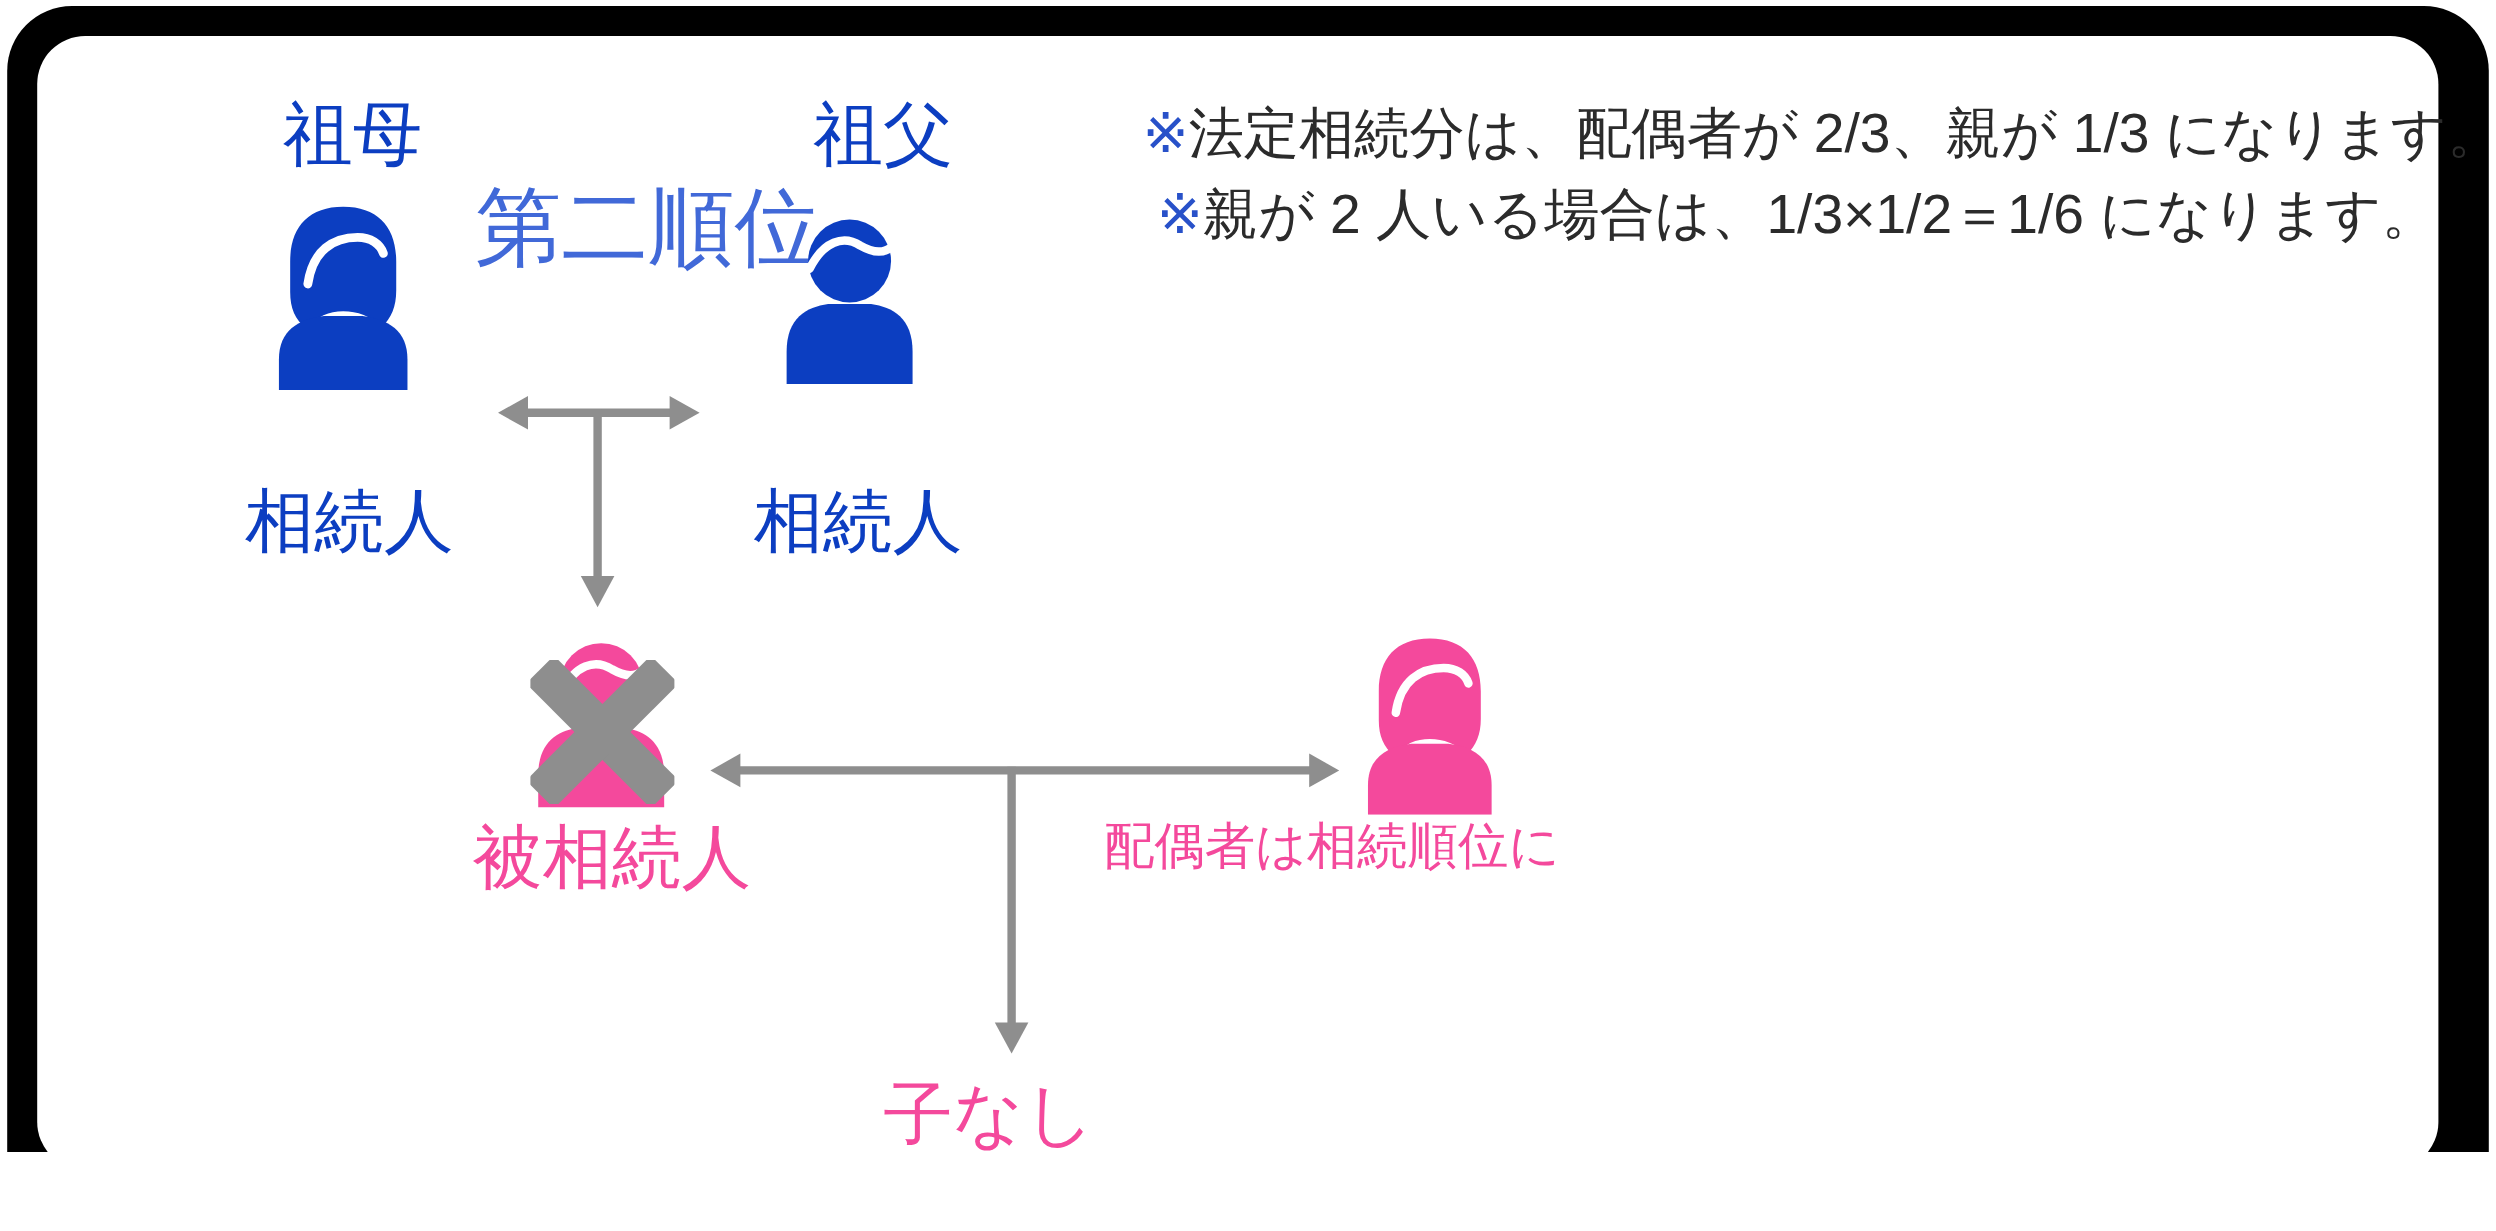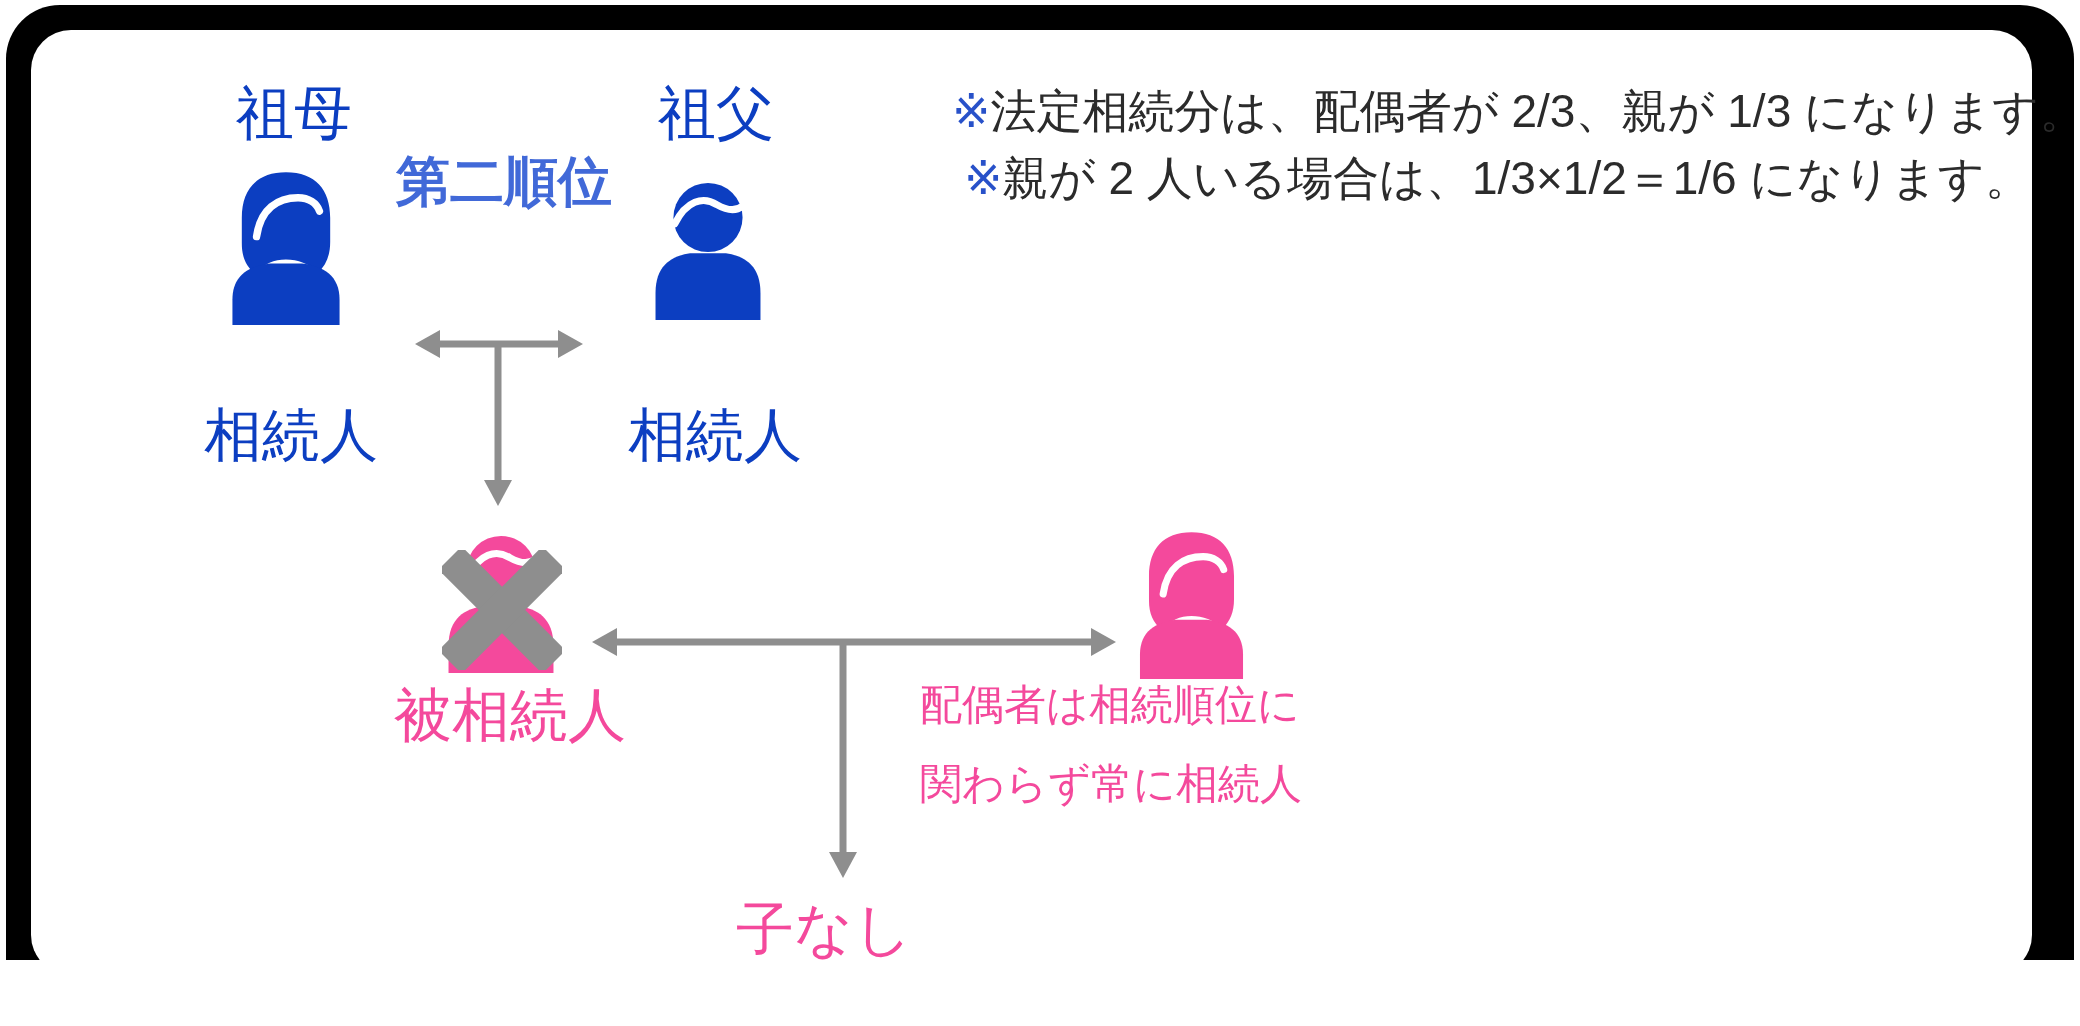--- a/index.html
+++ b/index.html
@@ -9,21 +9,21 @@
     font-family:"Liberation Sans","DejaVu Sans",sans-serif;
   }
   .frame{position:absolute;left:6px;top:5px;width:2068px;height:1016px;
     background:var(--frame,#000);border-radius:54px;}
   .panel{position:absolute;left:31px;top:30px;width:2001px;height:945px;
     background:#ffffff;border-radius:40px;}
   .abs{position:absolute;white-space:nowrap;}
   .lbl{font-size:58px;font-weight:500;letter-spacing:0px;line-height:1;}
   .blue{color:var(--blue);}
   .pink{color:var(--pink);}
-  .rank{font-size:54px;font-weight:700;color:var(--lightblue);line-height:1;}
+  .rank{font-size:72px;font-weight:400;color:var(--lightblue);line-height:1;}
   .note-line{font-size:46px;line-height:1;color:var(--note-text);font-weight:500;}
   .note-line .mark{color:var(--notemark);}
   .connectors{position:absolute;left:0;top:0;width:2080px;height:1026px;pointer-events:none;}
   .connectors line{stroke:var(--gray);stroke-width:7;}
   .connectors polygon{fill:var(--gray);}
   svg.person{position:absolute;}
   svg.person.c-blue{color:var(--blue);}
   svg.person.c-pink{color:var(--pink);}
   .xmark line{stroke:var(--gray);stroke-width:33;}
   .caption-line{font-size:42px;font-weight:500;line-height:1;color:var(--pink);}
@@ -60,21 +60,21 @@
     <polygon points="498,506 484,480 512,480"></polygon>
 
     <line x1="611" y1="642" x2="1097" y2="642"></line>
     <polygon points="592,642 617,628 617,656"></polygon>
     <polygon points="1116,642 1091,628 1091,656"></polygon>
     <line x1="843" y1="639" x2="843" y2="853"></line>
     <polygon points="843,878 829,852 857,852"></polygon>
   </svg>
 
   <div class="abs lbl blue" style="left:236px;top:84px;">祖母</div>
-  <div class="abs lbl blue" style="left:658px;top:84px;">祖父</div>
+  <div class="abs lbl blue" style="left:678px;top:84px;">祖父</div>
   <div class="abs rank" style="left:396px;top:154px;">第二順位</div>
 
   <svg class="person c-blue" viewBox="0 0 100 118" style="left:219px;top:167px;width:134px;height:158px;">
       <use href="#woman-shape"></use>
     </svg>
   <svg class="person c-blue" viewBox="0 0 100 110" style="left:644px;top:179px;width:128px;height:141px;">
       <use href="#man-shape"></use>
     </svg>
 
   <div class="abs lbl blue" style="left:204px;top:406px;">相続人</div>
@@ -86,21 +86,20 @@
   <svg class="xmark" viewBox="0 0 120 120" style="position:absolute;left:442px;top:550px;width:120px;height:120px;">
     <line x1="8" y1="8" x2="112" y2="112"></line>
     <line x1="112" y1="8" x2="8" y2="112"></line>
   </svg>
   <div class="abs lbl pink" style="left:394px;top:686px;">被相続人</div>
 
   <svg class="person c-pink" viewBox="0 0 100 118" style="left:1127px;top:527px;width:129px;height:152px;">
       <use href="#woman-shape"></use>
     </svg>
   <div class="abs caption-line" style="left:920px;top:684px;">配偶者は相続順位に</div>
-  <div class="abs caption-line" style="left:920px;top:763px;">関わらず常に相続人</div>
 
   <div class="abs lbl pink" style="left:736px;top:900px;text-align:center;">子なし</div>
 
   <div class="abs note-line" style="left:952px;top:88px;">
     <span class="mark">※</span><span>法定相続分は、配偶者が 2/3、親が 1/3 になります。</span>
   </div>
   <div class="abs note-line" style="left:964px;top:155px;">
     <span class="mark">※</span><span>親が 2 人いる場合は、1/3×1/2＝1/6 になります。</span>
   </div>
 

